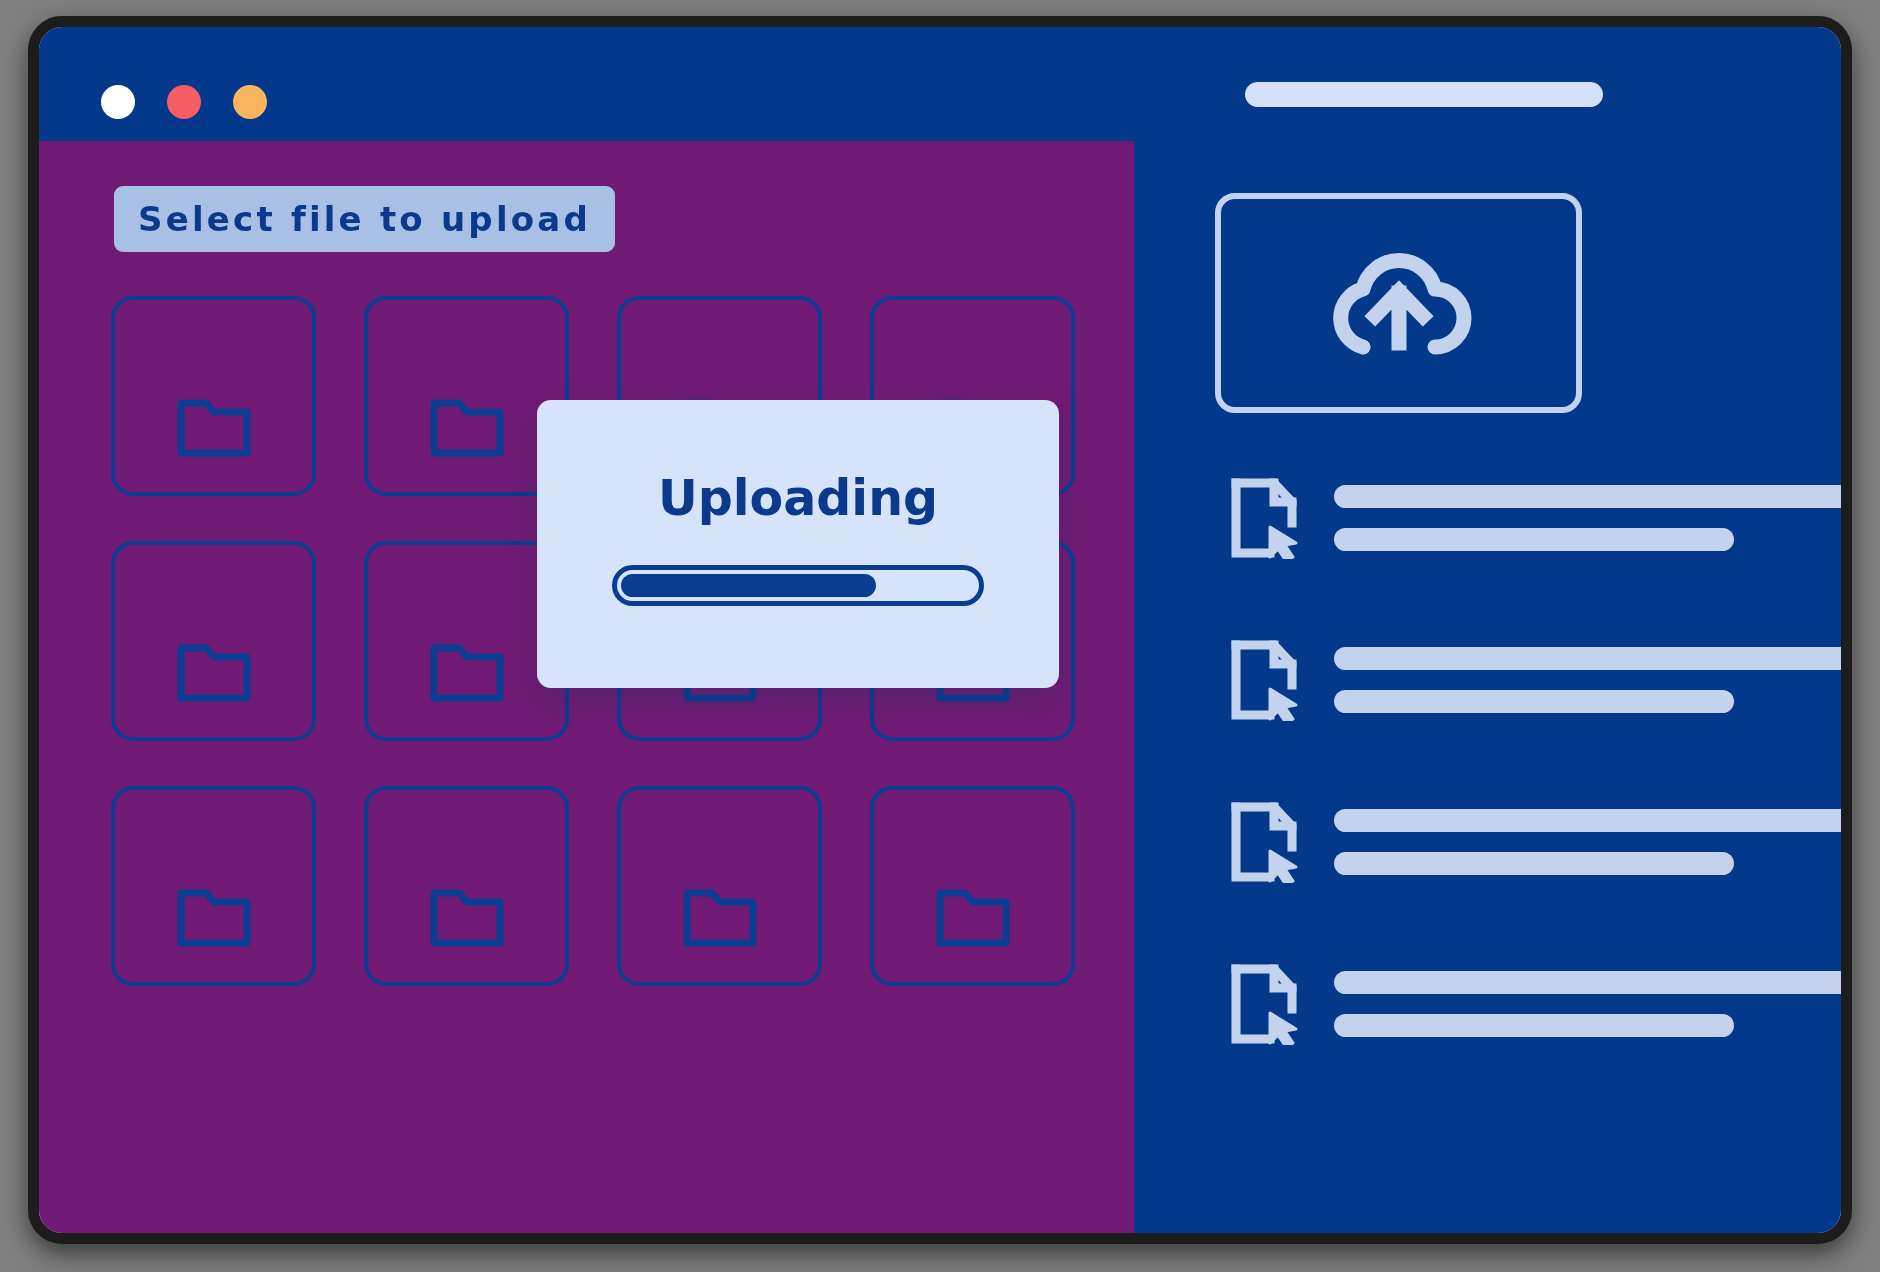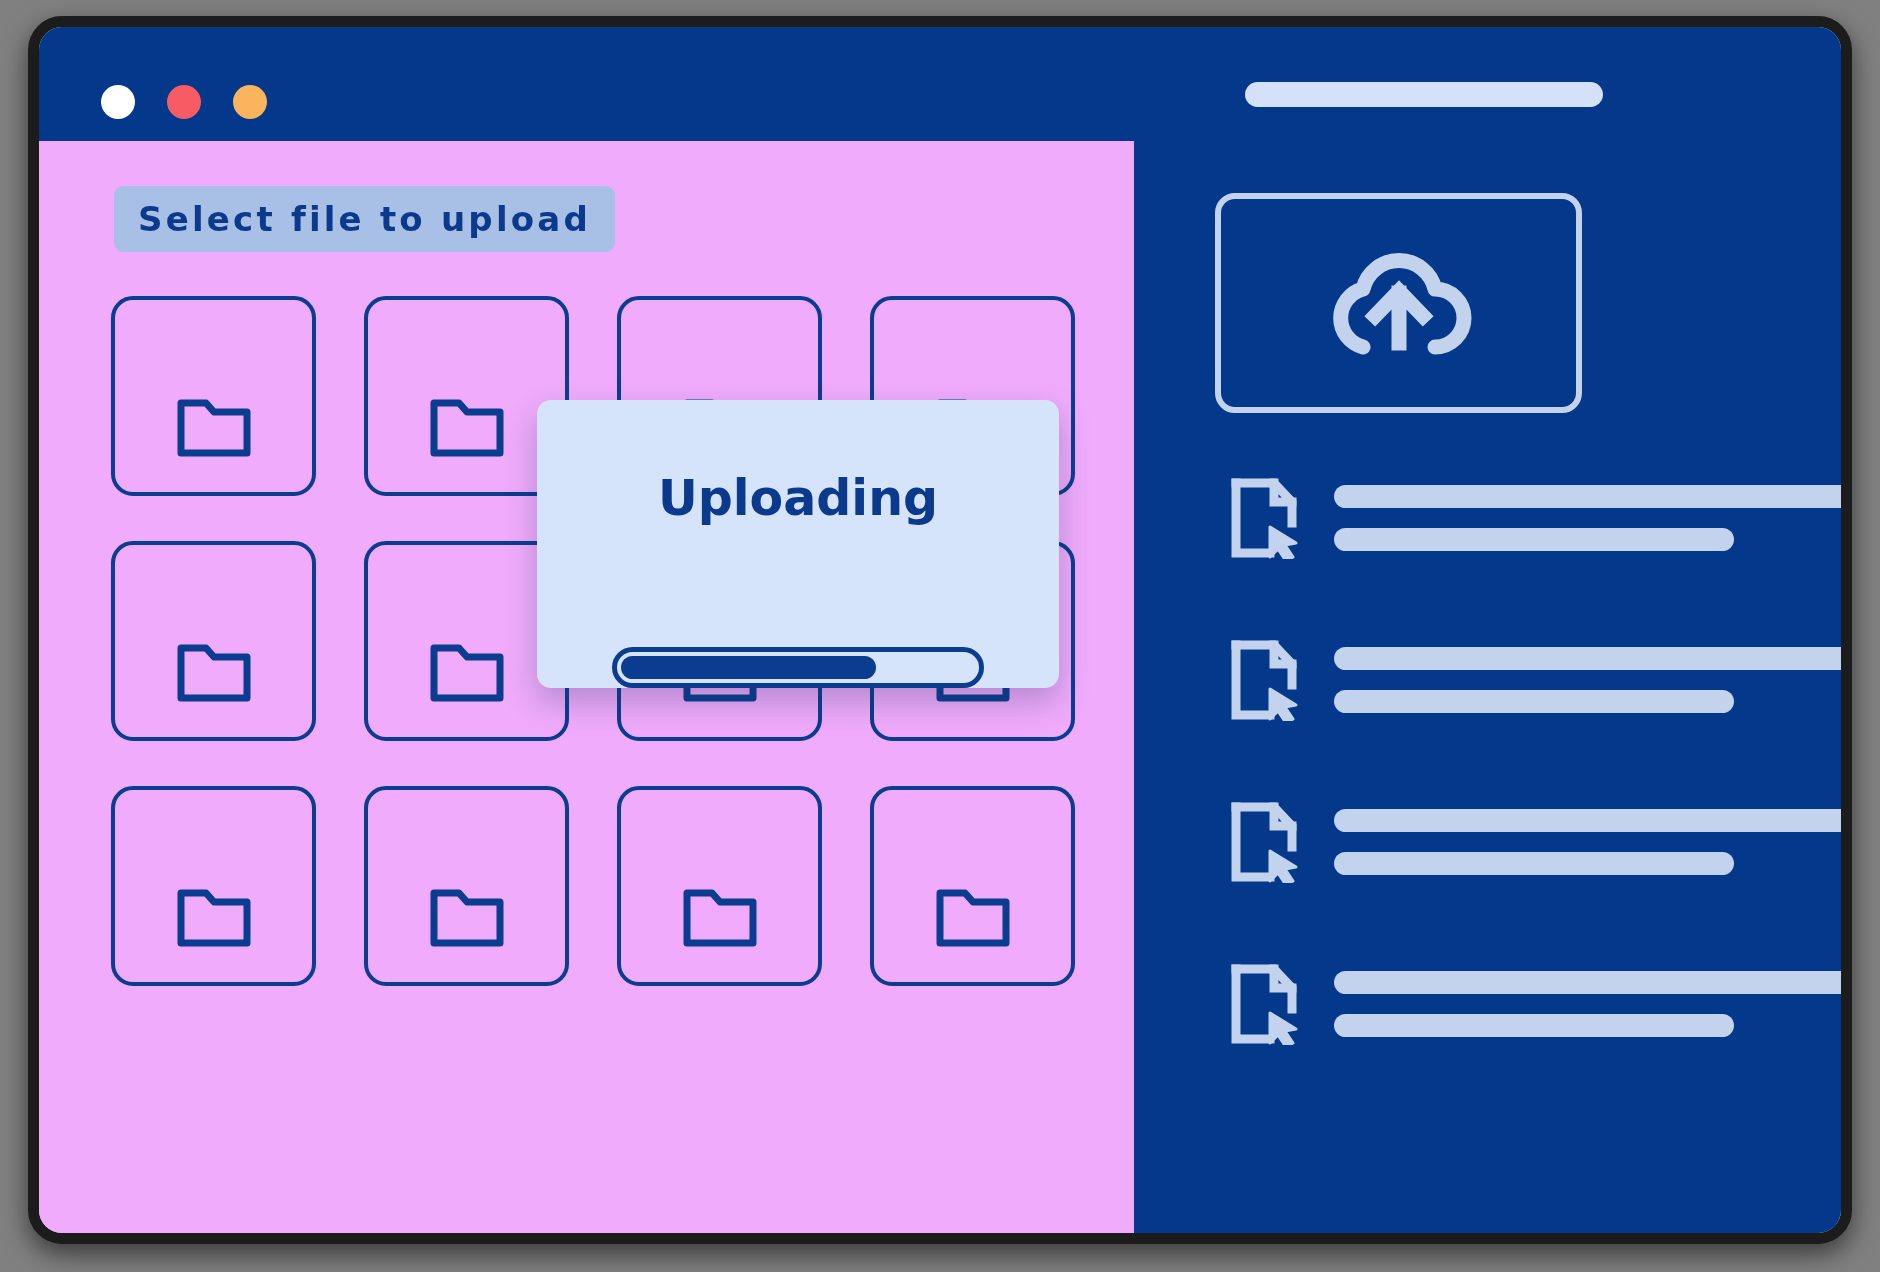--- a/index.html
+++ b/index.html
@@ -63,21 +63,21 @@
     background: #d5e1f8;
   }
 
   
   .content {
     position: absolute;
     left: 0;
     top: 114px;
     width: 1095px;
     bottom: 0;
-    background: #f0abfc;
+    background: #701a75;
   }
   .sidebar {
     position: absolute;
     left: 1095px;
     top: 114px;
     right: 0;
     bottom: 0;
     background: #03388b;
   }
 
@@ -168,21 +168,21 @@
     left: 498px;
     top: 373px;
     width: 522px;
     height: 288px;
     background: #d6e4fb;
     border-radius: 14px;
     box-shadow: 0 14px 32px rgba(30,50,90,0.28);
     display: flex;
     flex-direction: column;
     align-items: center;
-    justify-content: space-between;
+    justify-content: flex-start;
     z-index: 40;
   }
   .modal-title {
     color: #0b3a8c;
     font-size: 49px;
     font-weight: 700;
     font-family: "DejaVu Sans", sans-serif;
     letter-spacing: 0px;
     margin-top: 70px;
   }

